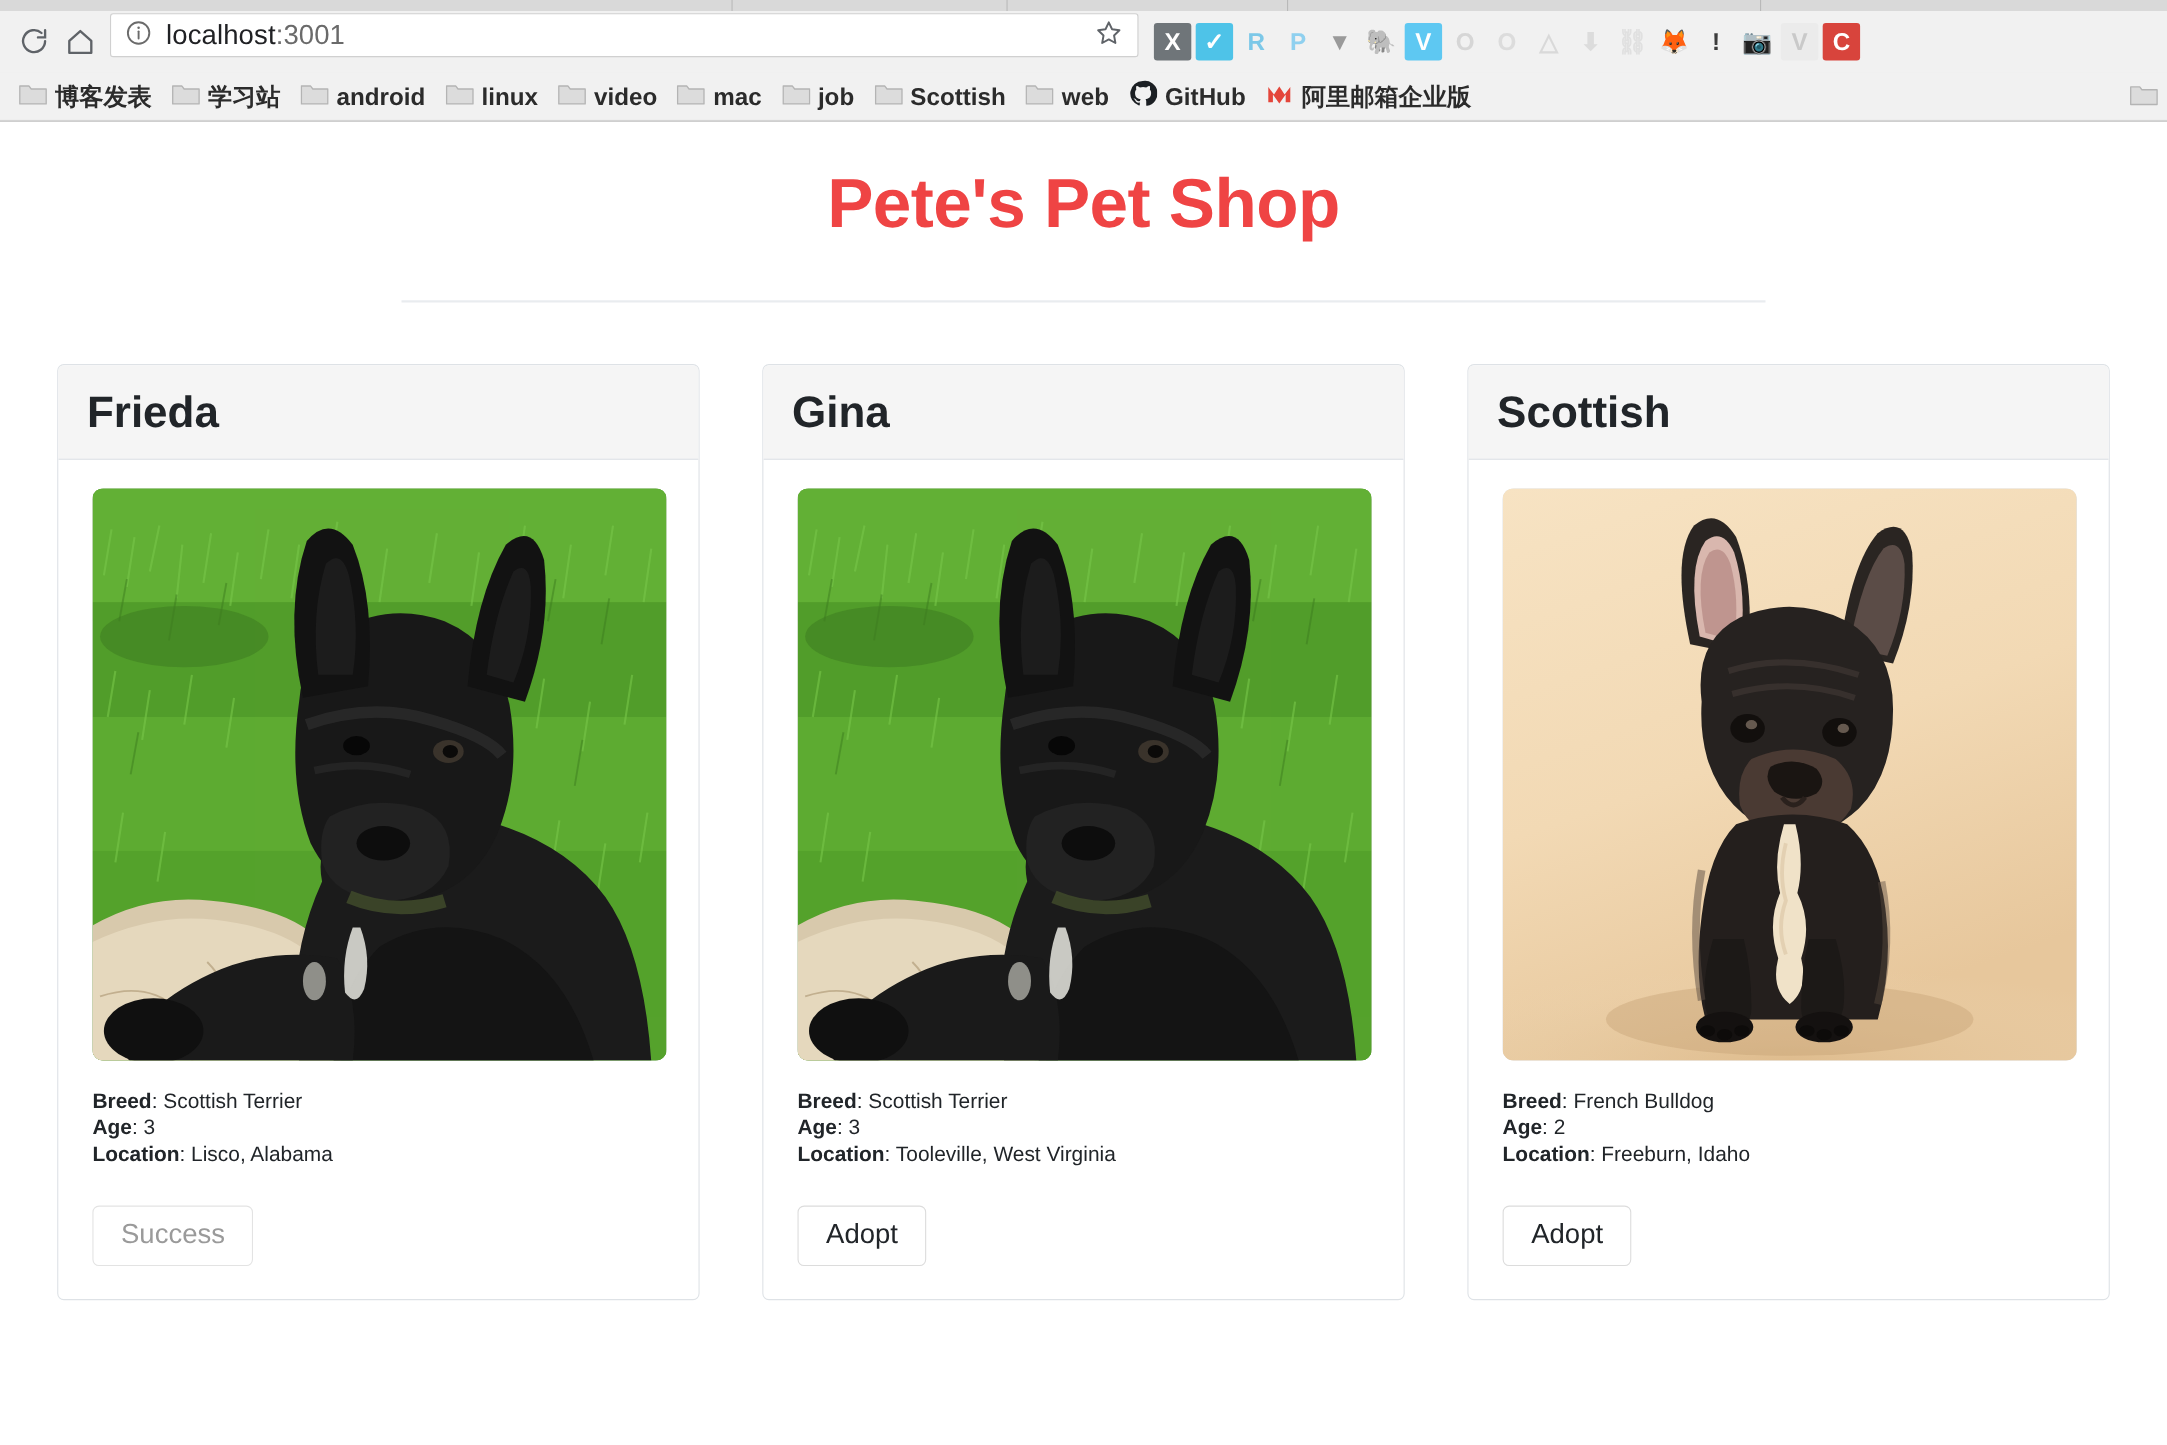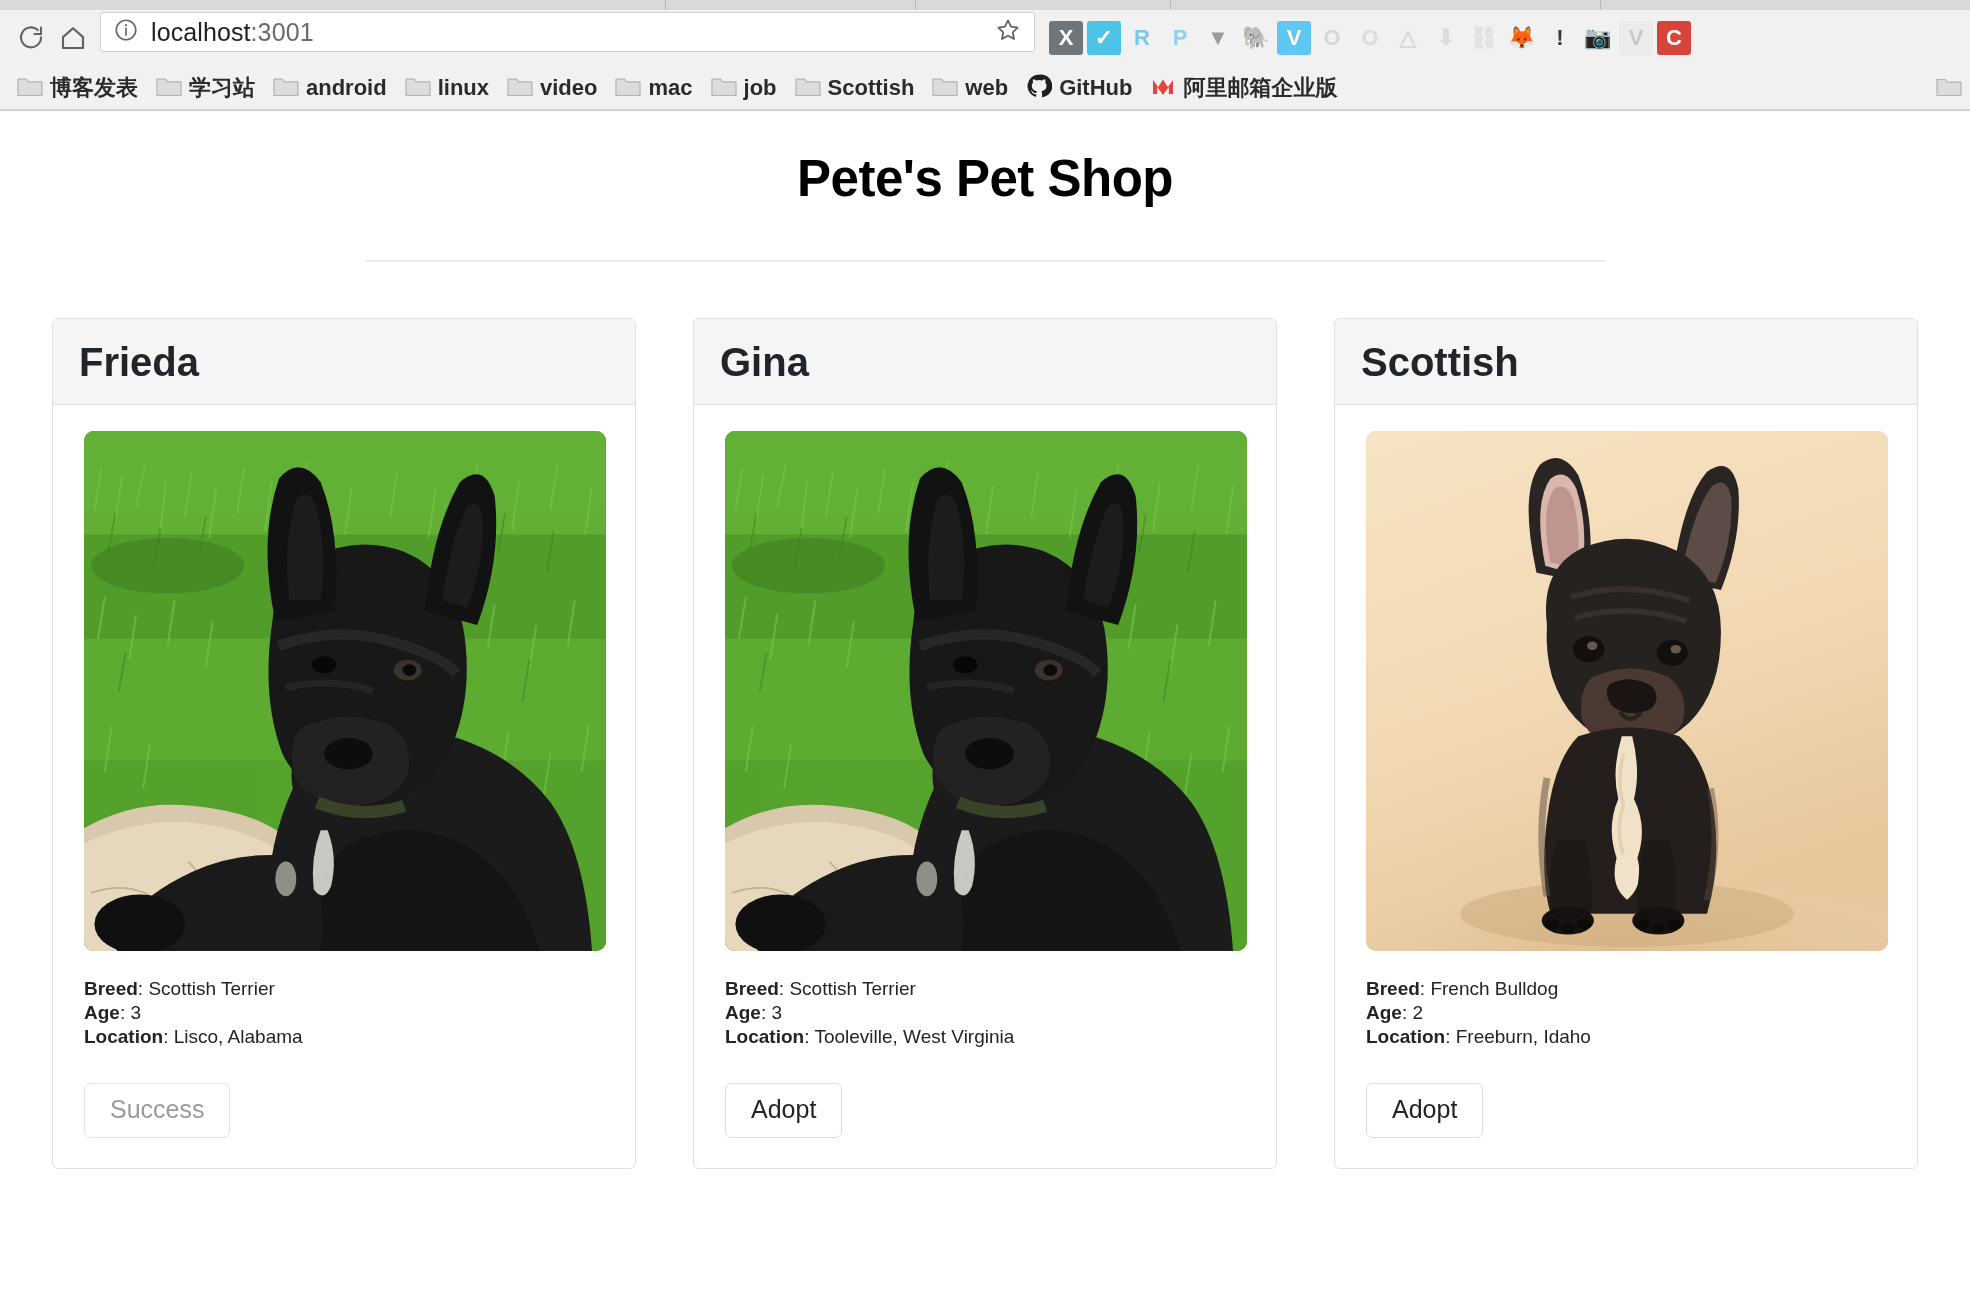--- a/index.html
+++ b/index.html
@@ -109,23 +109,23 @@
 
   
   #page {
     width: 100%;
     height: calc(1314px - 111px);
     background: #fff;
     overflow: hidden;
   }
   #page-title {
     text-align: center;
-    font-size: 51px;
+    font-size: 63px;
     font-weight: bold;
-    color: #000000;
+    color: #ef4444;
     margin: 38px 0 0 0;
     letter-spacing: -0.5px;
   }
   #title-rule {
     width: 1240px;
     height: 2px;
     background: #e9ecef;
     border: 0;
     margin: 52px auto 0 auto;
   }

